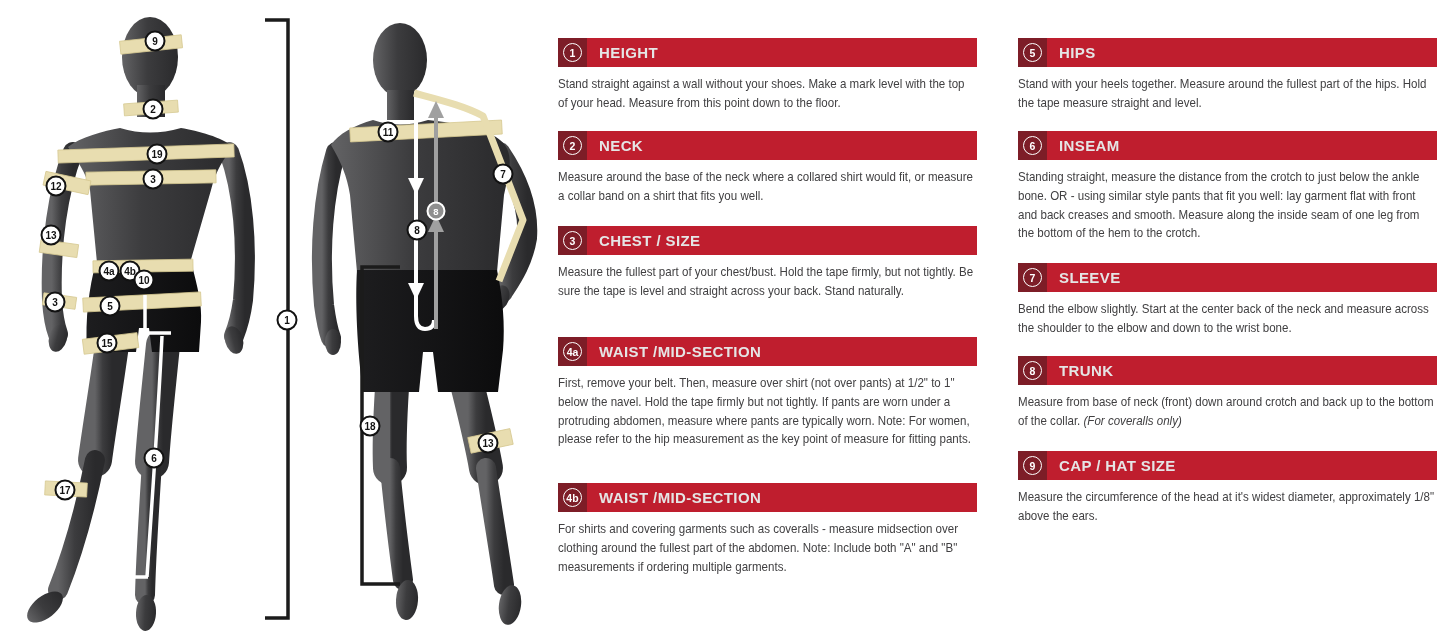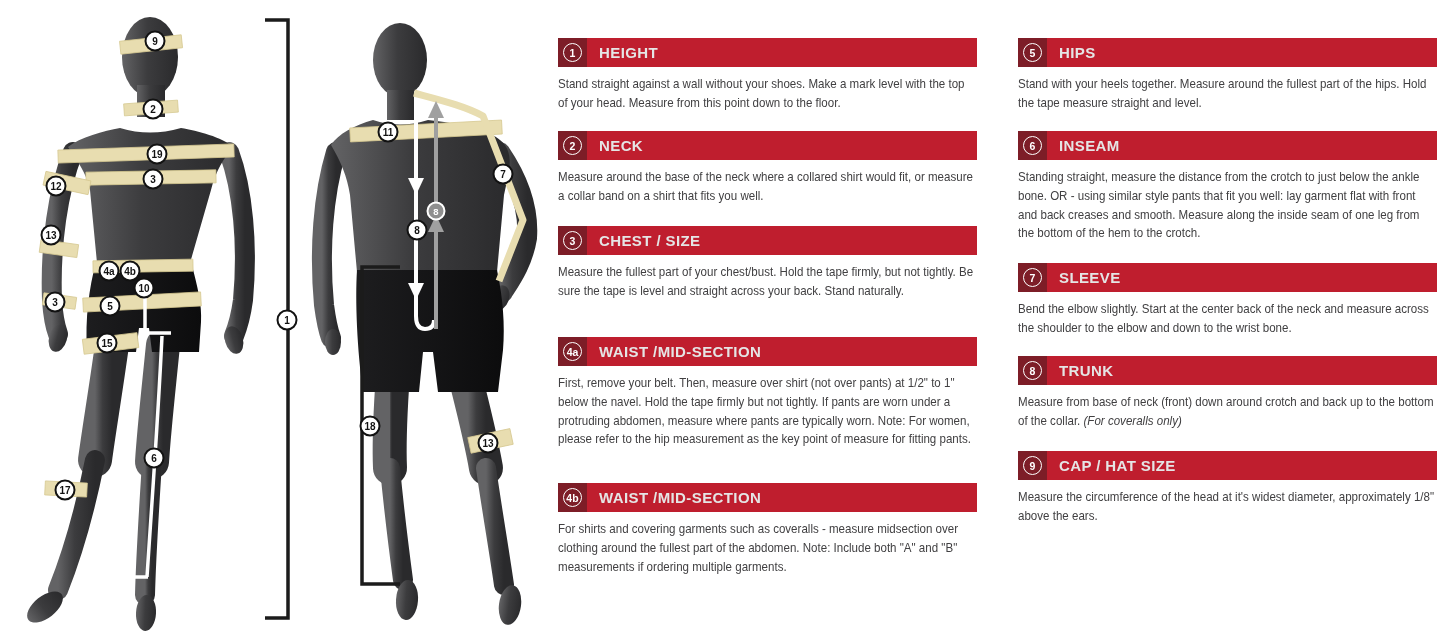--- a/index.html
+++ b/index.html
@@ -129,21 +129,21 @@
   </svg>
 
   <div class="badge" style="left:155px;top:41px">9</div>
   <div class="badge" style="left:153px;top:109px">2</div>
   <div class="badge" style="left:157px;top:154px">19</div>
   <div class="badge" style="left:153px;top:179px">3</div>
   <div class="badge" style="left:56px;top:186px">12</div>
   <div class="badge" style="left:51px;top:235px">13</div>
   <div class="badge" style="left:109px;top:271px">4a</div>
   <div class="badge" style="left:130px;top:271px">4b</div>
-  <div class="badge" style="left:144px;top:288px">10</div>
+  <div class="badge" style="left:144px;top:280px">10</div>
   <div class="badge" style="left:55px;top:302px">3</div>
   <div class="badge" style="left:110px;top:306px">5</div>
   <div class="badge" style="left:107px;top:343px">15</div>
   <div class="badge" style="left:154px;top:458px">6</div>
   <div class="badge" style="left:65px;top:490px">17</div>
   <div class="badge" style="left:287px;top:320px">1</div>
 
   <div class="badge" style="left:388px;top:132px">11</div>
   <div class="badge" style="left:503px;top:174px">7</div>
   <div class="badge" style="left:417px;top:230px">8</div>

